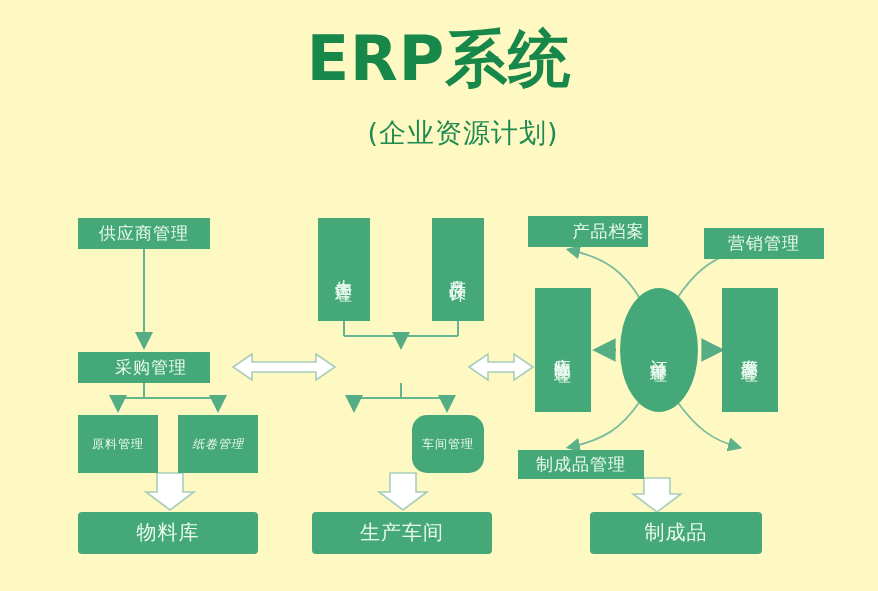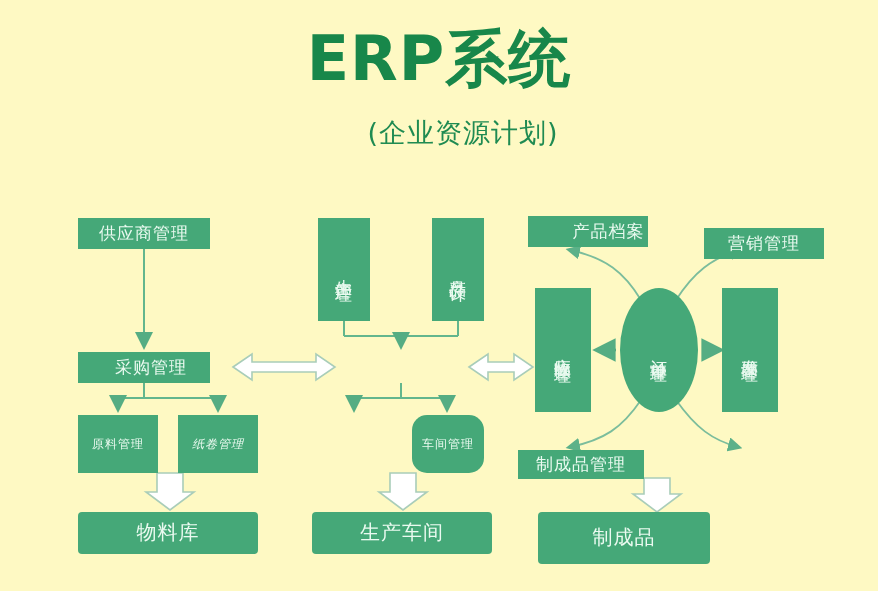--- a/index.html
+++ b/index.html
@@ -163,15 +163,15 @@
 
   <div class="node ellipse" style="left:620px; top:288px; width:78px; height:124px;">
     <span class="node vert" style="position:static; background:transparent; width:auto; height:auto;">订单管理</span>
   </div>
 
   <div class="node vert" style="left:722px; top:288px; width:56px; height:124px;">发票管理</div>
 
   <div class="node" style="left:518px; top:450px; width:126px; height:29px;">制成品管理</div>
 
 
-  <div class="node rounded" style="left:538px; top:512px; width:172px; height:52px;">制成品</div>
+  <div class="node rounded" style="left:590px; top:512px; width:172px; height:42px;">制成品</div>
 
 </div>
 
 </body></html>

